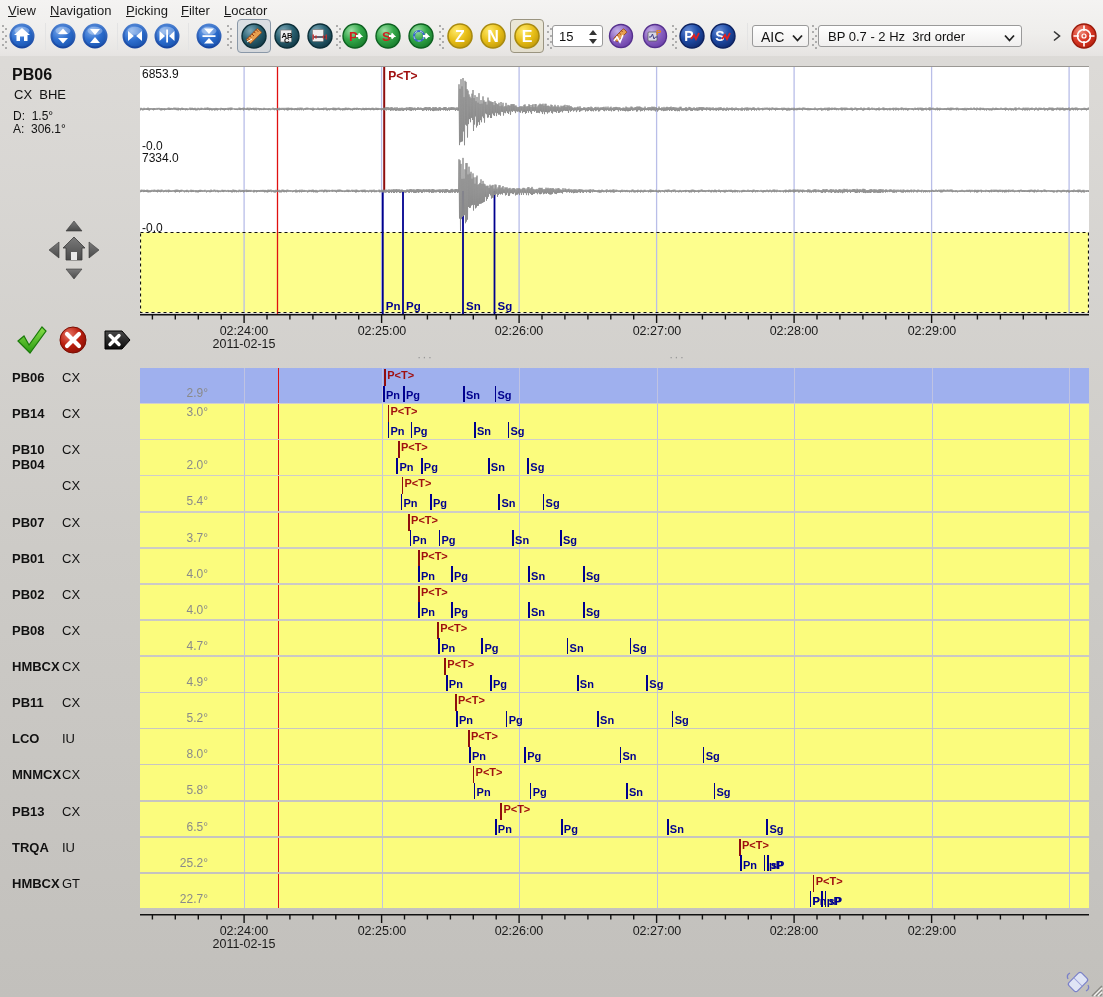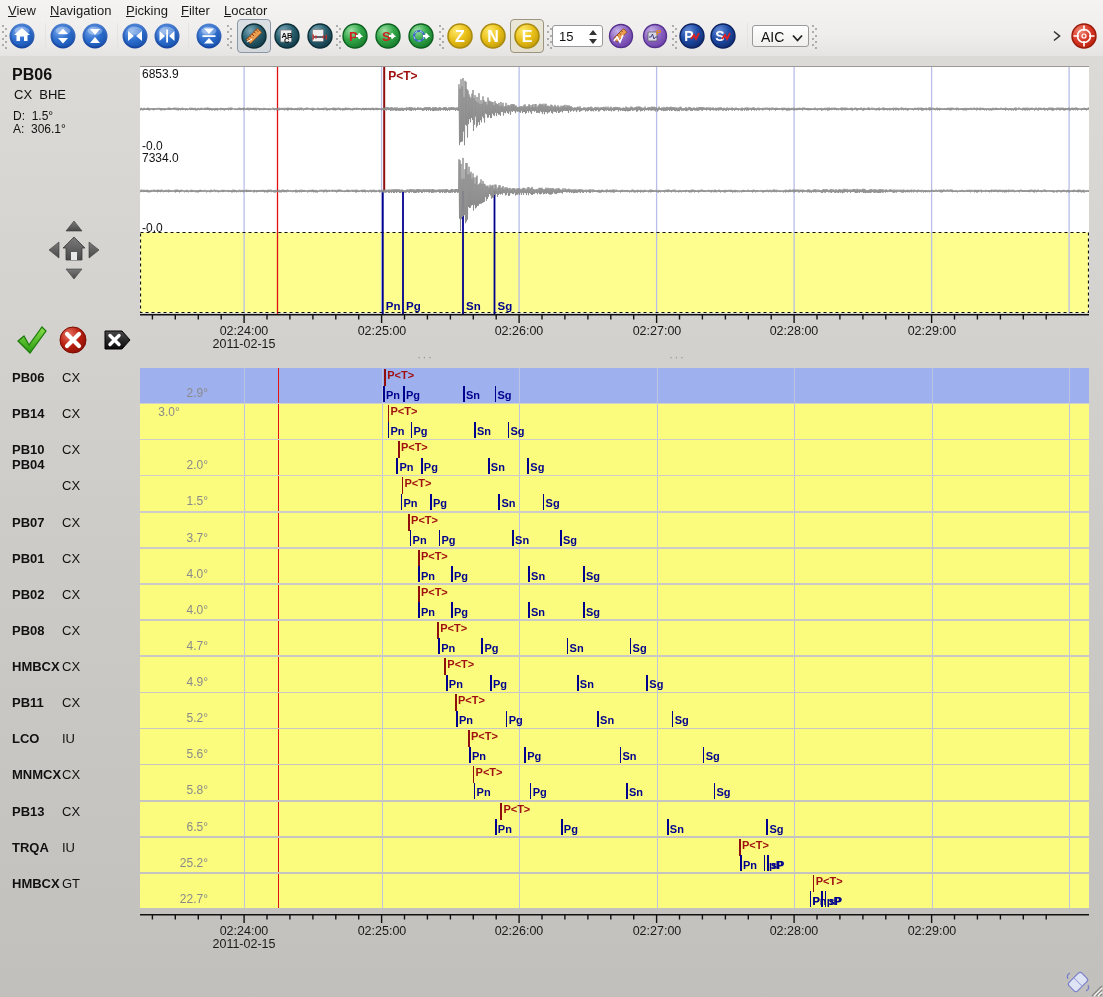--- a/index.html
+++ b/index.html
@@ -393,20 +393,26 @@
             <stop offset="100%" stop-color="#102a70"></stop>
           </radialGradient>
         </defs>
 <circle cx="14" cy="14" r="12" fill="url(#ngns)" stroke="#0d2260" stroke-width="1.4"></circle>
 <text x="11" y="19" text-anchor="middle" font-family="Liberation Sans" font-size="14" font-weight="bold" fill="#fff">S</text>
 <path d="M13 17 L16 13 L18 17 L21 11" fill="none" stroke="#e02020" stroke-width="1.8"></path>
       </svg>
       <div style="position:absolute;left:752px;top:25px;width:57px;height:22px;background:linear-gradient(180deg,#fff,#f0efee);border:1px solid #9a9a9a;border-radius:3px;">
 <span style="position:absolute;left:8px;top:3px;font-size:14px;color:#111;">AIC</span>
 <svg width="11" height="8" style="position:absolute;right:5px;top:8px;">
+          <path d="M1 1.5 L5.5 6.5 L10 1.5" fill="none" stroke="#222" stroke-width="1.8"></path>
+        </svg>
+      </div>
+      <div style="position:absolute;left:818px;top:25px;width:204px;height:22px;background:linear-gradient(180deg,#fff,#f0efee);border:1px solid #9a9a9a;border-radius:3px;">
+<span style="position:absolute;left:9px;top:3px;font-size:13px;color:#111;white-space:pre;">BP 0.7 - 2 Hz  3rd order</span>
+<svg width="11" height="8" style="position:absolute;right:6px;top:8px;">
           <path d="M1 1.5 L5.5 6.5 L10 1.5" fill="none" stroke="#222" stroke-width="1.8"></path>
         </svg>
       </div>
       <svg width="10" height="12" style="position:absolute;left:1052px;top:30px;">
         <path d="M2 1.5 L7.5 6 L2 10.5" fill="none" stroke="#333" stroke-width="1.6"></path>
       </svg>
       <svg width="28" height="28" style="position:absolute;left:1070px;top:22px;">
 <defs>
           <radialGradient id="rt" cx="35%" cy="30%" r="75%">
 <stop offset="0" stop-color="#f08a78"></stop>
@@ -585,21 +591,21 @@
       <b class="plb" style="left:250.5px;">Pn</b>
       <i class="pb" style="left:270.5px;"></i>
       <b class="plb" style="left:273.5px;">Pg</b>
       <i class="pb" style="left:334.0px;"></i>
       <b class="plb" style="left:337.0px;">Sn</b>
       <i class="pb" style="left:367.5px;"></i>
       <b class="plb" style="left:370.5px;">Sg</b>
     </div>
     <div class="stn" style="top:406.1px;">PB14</div>
     <div class="net" style="top:406.1px;">CX</div>
-    <div class="dst" style="top:405px;text-align:center;">3.0°</div>
+    <div class="dst" style="top:405px;">3.0°</div>
     <div class="row" style="top:440.3px;height:34.6px;background:#fbfc7d;">
       <i class="gv" style="left:104.1px;"></i>
       <i class="gv" style="left:241.6px;"></i>
       <i class="gv" style="left:379.1px;"></i>
       <i class="gv" style="left:516.6px;"></i>
       <i class="gv" style="left:654.1px;"></i>
       <i class="gv" style="left:791.6px;"></i>
       <i class="gv" style="left:929.1px;"></i>
       <i class="rv" style="left:137.5px;"></i>
       <i class="pr" style="left:257.9px;"></i>
@@ -631,21 +637,21 @@
       <b class="plb" style="left:263.5px;">Pn</b>
       <i class="pb" style="left:289.9px;"></i>
       <b class="plb" style="left:292.9px;">Pg</b>
       <i class="pb" style="left:358.4px;"></i>
       <b class="plb" style="left:361.4px;">Sn</b>
       <i class="pb" style="left:402.6px;"></i>
       <b class="plb" style="left:405.6px;">Sg</b>
     </div>
     <div class="stn" style="top:457px;">PB04</div>
     <div class="net" style="top:478.4px;">CX</div>
-    <div class="dst" style="top:494.4px;">1.5°</div>
+    <div class="dst" style="top:494.4px;">5.4°</div>
     <div class="row" style="top:512.5px;height:34.6px;background:#fbfc7d;">
       <i class="gv" style="left:104.1px;"></i>
       <i class="gv" style="left:241.6px;"></i>
       <i class="gv" style="left:379.1px;"></i>
       <i class="gv" style="left:516.6px;"></i>
       <i class="gv" style="left:654.1px;"></i>
       <i class="gv" style="left:791.6px;"></i>
       <i class="gv" style="left:929.1px;"></i>
       <i class="rv" style="left:137.5px;"></i>
       <i class="pr" style="left:268.1px;"></i>
@@ -792,21 +798,21 @@
       <b class="plb" style="left:332.0px;">Pn</b>
       <i class="pb" style="left:384.2px;"></i>
       <b class="plb" style="left:387.2px;">Pg</b>
       <i class="pb" style="left:479.5px;"></i>
       <b class="plb" style="left:482.5px;">Sn</b>
       <i class="pb" style="left:562.7px;"></i>
       <b class="plb" style="left:565.7px;">Sg</b>
     </div>
     <div class="stn" style="top:731.3px;">LCO</div>
     <div class="net" style="top:731.3px;">IU</div>
-    <div class="dst" style="top:747.3px;">5.6°</div>
+    <div class="dst" style="top:747.3px;">8.0°</div>
     <div class="row" style="top:765.4px;height:34.6px;background:#fbfc7d;">
       <i class="gv" style="left:104.1px;"></i>
       <i class="gv" style="left:241.6px;"></i>
       <i class="gv" style="left:379.1px;"></i>
       <i class="gv" style="left:516.6px;"></i>
       <i class="gv" style="left:654.1px;"></i>
       <i class="gv" style="left:791.6px;"></i>
       <i class="gv" style="left:929.1px;"></i>
       <i class="rv" style="left:137.5px;"></i>
       <i class="pr" style="left:332.6px;"></i>

